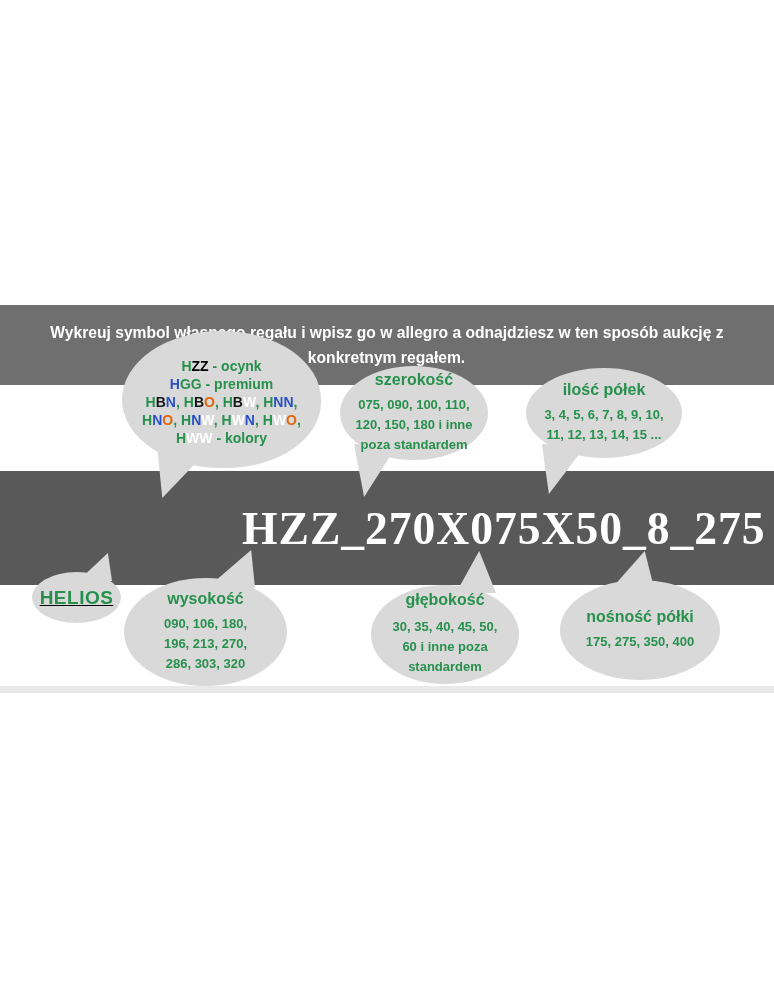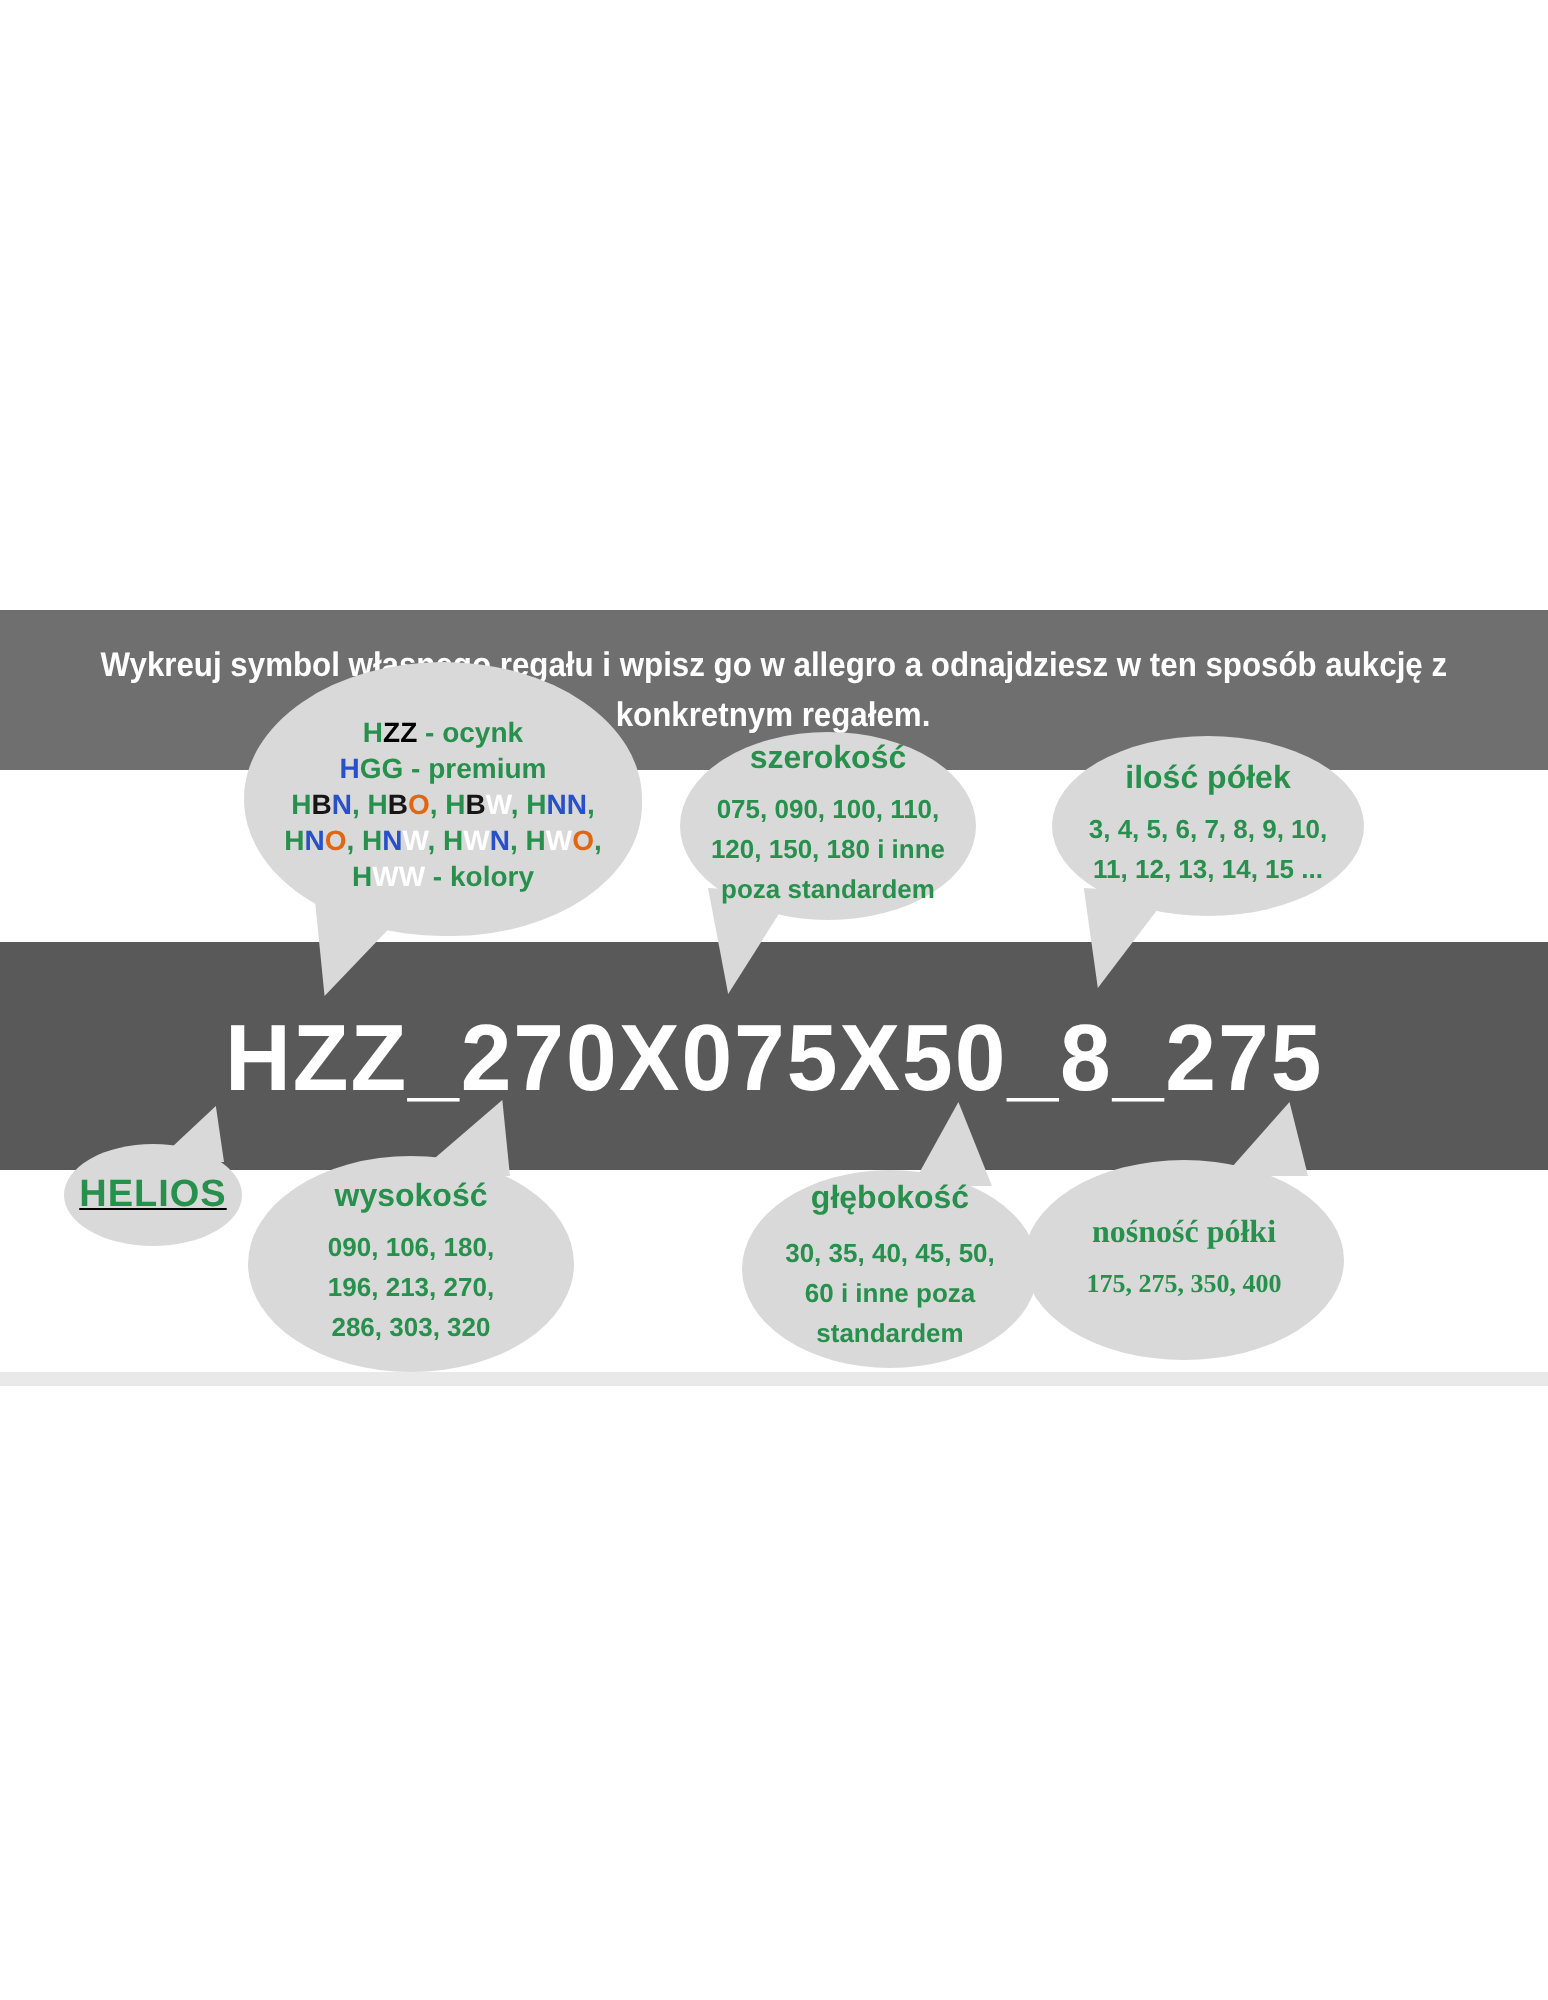--- a/index.html
+++ b/index.html
@@ -11,21 +11,21 @@
   .banner{
     position:absolute;left:0;top:305px;width:774px;height:80px;background:#6f6f6f;
     display:flex;flex-direction:column;justify-content:center;align-items:center;z-index:1;
   }
   .banner-line{
     color:#ffffff;font-weight:700;font-size:17px;line-height:1.5;white-space:nowrap;
     transform:scaleX(0.92);transform-origin:center;
   }
   .code-band{
     position:absolute;left:0;top:471px;width:774px;height:114px;background:#595959;
-    display:flex;align-items:center;justify-content:center;z-index:1;
+    display:flex;align-items:center;justify-content:flex-end;z-index:1;font-family:Liberation Serif, serif;
   }
   .code-text{
     color:#ffffff;font-weight:800;font-size:47px;letter-spacing:1px;white-space:nowrap;
     transform:scaleX(0.97);transform-origin:center;
   }
   .strip{position:absolute;left:0;top:686px;width:774px;height:7px;background:#e9e9e9;z-index:0;}
   
   .tail{position:absolute;background:#d9d9d9;z-index:2;}
   .tail-kolor {left:155px;top:446px;width:52px;height:52px;clip-path:polygon(4% 0,100% 10%,14% 100%);}
   .tail-szer  {left:354px;top:444px;width:42px;height:53px;clip-path:polygon(0 0,100% 5%,24% 100%);}
@@ -44,21 +44,21 @@
   .bubble-kolor {left:122px;top:331px;width:199px;height:137px;border-radius:50% 50% 48% 50%;}
   .bubble-kolor .b-title{font-size:17px;line-height:1.08;}
   .kolor-lines{font-size:14px;font-weight:700;line-height:1.3;margin-top:5px;white-space:nowrap;}
   .bubble-szer  {left:340px;top:366px;width:148px;height:94px;}
   .bubble-ilosc {left:526px;top:368px;width:156px;height:90px;}
   .bubble-helios{left:32px;top:572px;width:89px;height:51px;text-decoration:underline;}
   .brand{color:#27904c;font-weight:700;font-size:19px;letter-spacing:.5px;}
   .bubble-wys {left:124px;top:578px;width:163px;height:108px;}
   .bubble-gleb{left:371px;top:585px;width:148px;height:99px;}
   .bubble-gleb .b-vals{margin-top:8px;}
-  .bubble-nos {left:512px;top:580px;width:160px;height:100px;font-family:Liberation Serif, serif;}
+  .bubble-nos {left:560px;top:580px;width:160px;height:100px;}
   
   .c-green {color:#27904c;}
   .c-blue  {color:#2850c8;}
   .c-orange{color:#e2660e;}
   .c-black {color:#161616;}
   .c-white {color:#ffffff;}
   .c-silver{color:#000000;}
 </style>
 </head>
 <body>

